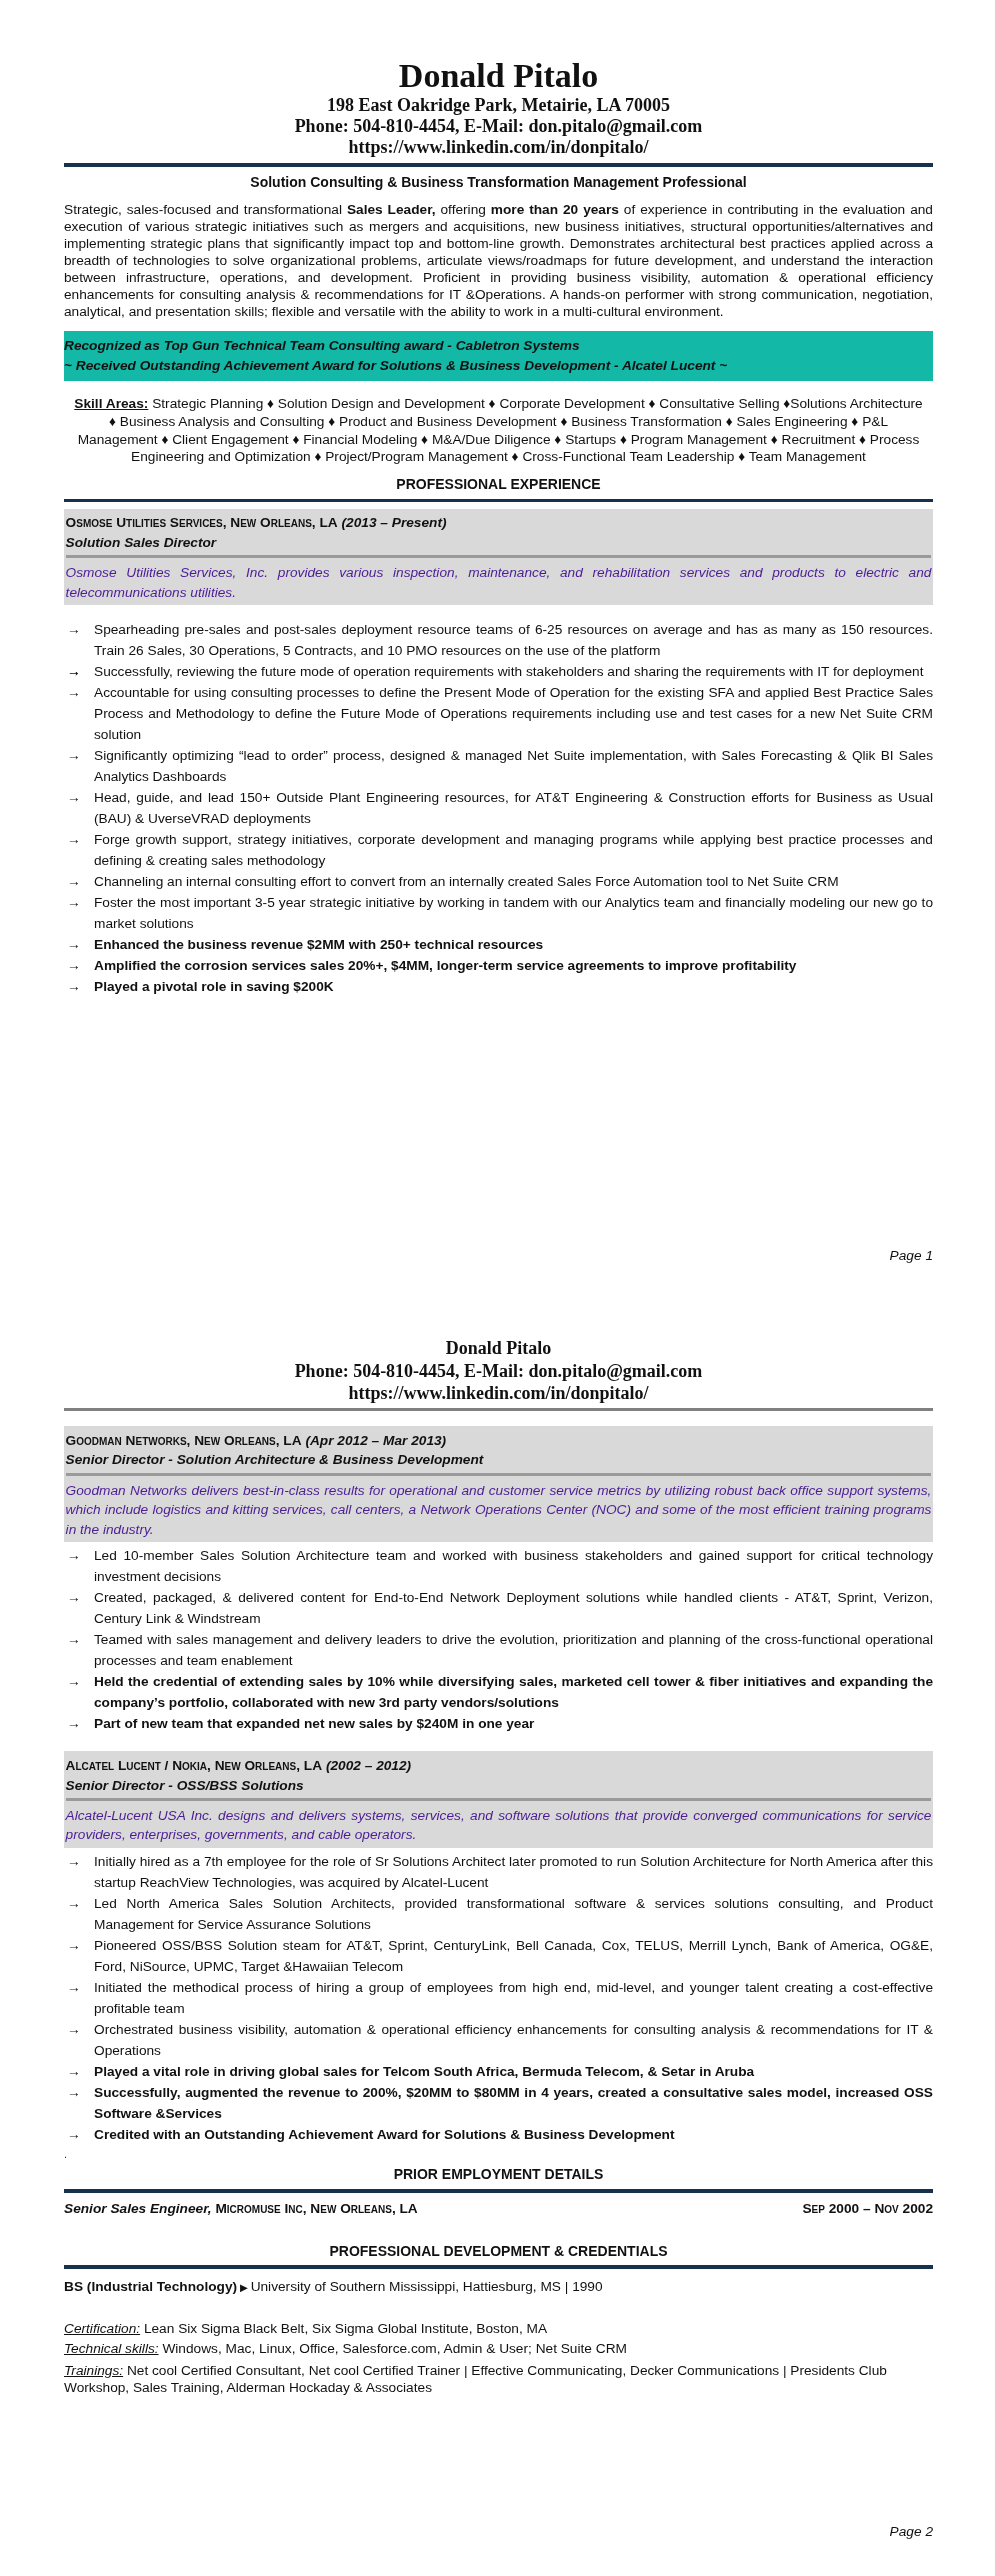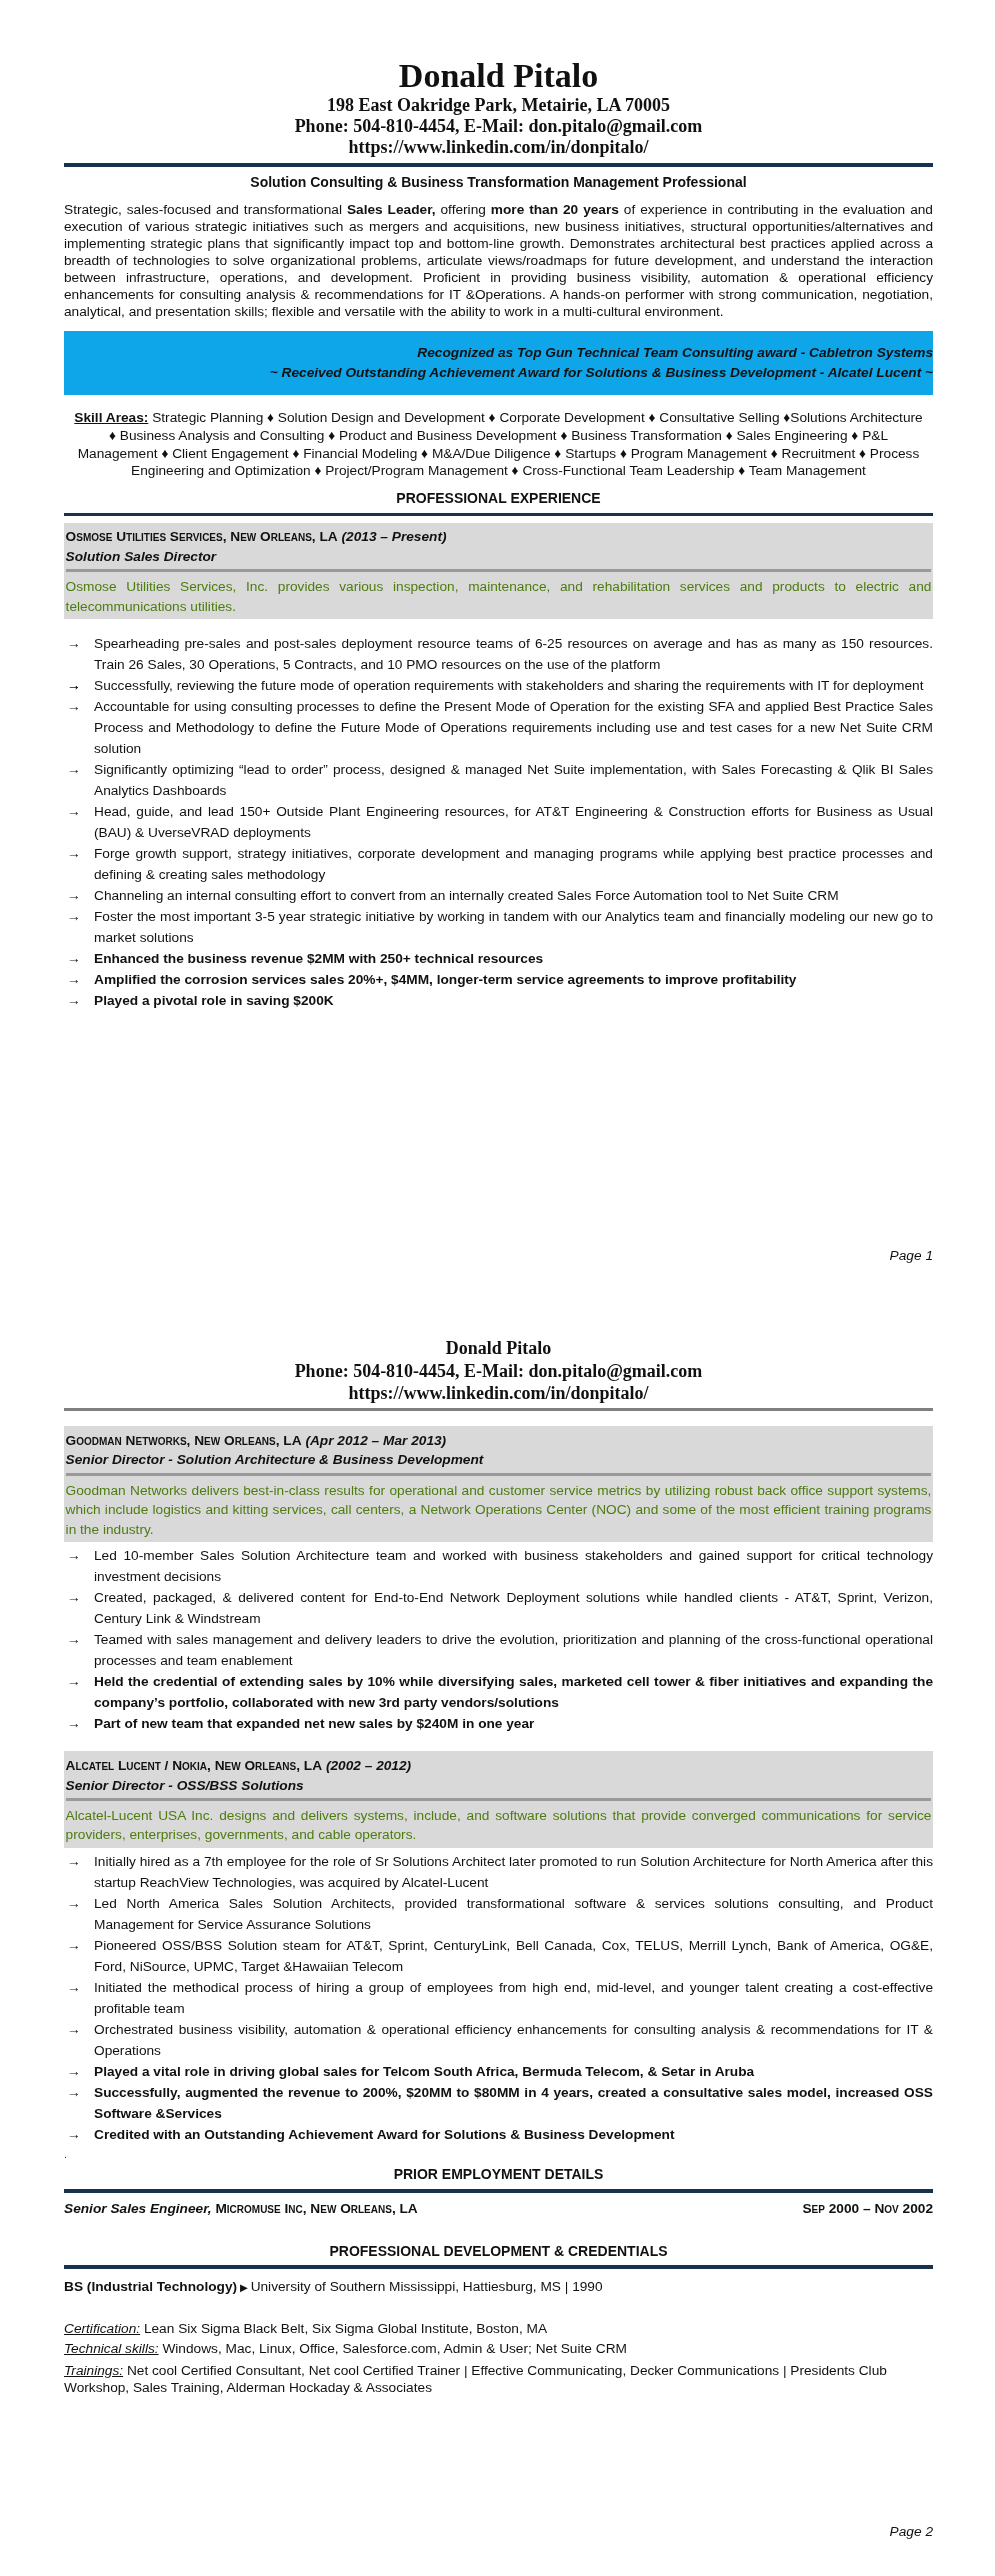--- a/index.html
+++ b/index.html
@@ -5,31 +5,31 @@
   html, body { margin: 0; padding: 0; background: #ffffff; }
   body { width: 996px; height: 2576px; position: relative; overflow: hidden; color: #111; font-family: "Liberation Sans", sans-serif; }
   .page { position: absolute; left: 64px; width: 869px; }
   .serif { font-family: "Liberation Serif", serif; font-weight: bold; text-align: center; }
   .name1 { font-size: 34px; line-height: 39px; }
   .contact1 { font-size: 18px; line-height: 21px; }
   .rule-navy { height: 3.9px; background: #17324d; }
   .rule-gray { height: 2.3px; background: #808080; }
   .headline { font-weight: bold; font-size: 14px; text-align: center; line-height: 23.4px; margin-top: 4.7px; }
   .summary { font-size: 13.7px; line-height: 17px; text-align: justify; margin-top: 6.2px; }
-  .awards { background: #0ea5e9; margin-top: 11px; padding: 12px 0; text-align: right; font-weight: bold; font-style: italic; font-size: 13.7px; line-height: 20.3px; }
+  .awards { background: #14b8a6; margin-top: 11px; padding: 5px 0; text-align: left; font-weight: bold; font-style: italic; font-size: 13.7px; line-height: 20.3px; }
   .skills { text-align: center; font-size: 13.7px; line-height: 17.6px; margin-top: 14px; padding: 0 7.8px; }
   .skills .lbl { font-weight: bold; text-decoration: underline; }
   .sec-title { text-align: center; font-weight: bold; font-size: 14px; line-height: 19px; margin-top: 9px; }
   .sec-title + .rule-navy { margin-top: 4.7px; }
   .jobhead { background: #d9d9d9; padding: 4.7px 1.6px 3.1px 1.6px; margin-top: 6.2px; font-size: 13.7px; line-height: 19.5px; }
   .company { font-weight: bold; font-variant: small-caps; }
   .dates { font-weight: bold; font-style: italic; }
   .role { font-weight: bold; font-style: italic; }
   .jobhead .rule-gray { margin: 3.1px 0 4.7px 0; height: 3.1px; background: #9a9a9a; }
-  .jobdesc { text-align: justify; color: #4d7c0f; }
+  .jobdesc { font-style: italic; text-align: justify; color: #4c1d95; }
   ul.bul { list-style: none; margin: 7.8px 0 0 0; padding: 0; font-size: 13.7px; line-height: 21px; }
   ul.bul li { position: relative; padding-left: 30px; text-align: justify; }
   ul.bul li.b { font-weight: bold; }
   ul.bul li .arrow { position: absolute; left: 3.1px; top: 0; font-weight: normal; }
   .pagenum { text-align: right; font-style: italic; font-size: 13.7px; }
   .prior-row { display: flex; justify-content: space-between; font-size: 13.7px; line-height: 22px; }
   .prior-row .t { font-weight: bold; font-style: italic; }
   .prior-row .c { font-weight: bold; font-variant: small-caps; }
   .prior-row .d { font-weight: bold; font-variant: small-caps; }
   .cred { font-size: 13.7px; line-height: 20.3px; }
@@ -104,21 +104,21 @@
     <li><span class="arrow">→</span><span>Created, packaged, &amp; delivered content for End-to-End Network Deployment solutions while handled clients - AT&amp;T, Sprint, Verizon, Century Link &amp; Windstream</span></li>
     <li><span class="arrow">→</span><span>Teamed with sales management and delivery leaders to drive the evolution, prioritization  and planning of the cross-functional operational processes and team enablement</span></li>
     <li class="b"><span class="arrow">→</span><span>Held the credential of extending sales by 10% while diversifying sales, marketed cell tower &amp; fiber initiatives and expanding the company’s portfolio, collaborated with new 3rd party vendors/solutions</span></li>
     <li class="b"><span class="arrow">→</span><span>Part of new team that expanded net new sales by $240M in one year</span></li>
   </ul>
 
   <div class="jobhead" style="margin-top:17px;">
     <div><span class="company">Alcatel Lucent / Nokia, New Orleans, LA</span> <span class="dates">(2002 – 2012)</span></div>
     <div class="role">Senior Director - OSS/BSS Solutions</div>
     <div class="rule-gray"></div>
-    <div class="jobdesc">Alcatel-Lucent USA Inc. designs and delivers systems, include, and software solutions that provide converged communications for service providers, enterprises, governments, and cable operators.</div>
+    <div class="jobdesc">Alcatel-Lucent USA Inc. designs and delivers systems, services, and software solutions that provide converged communications for service providers, enterprises, governments, and cable operators.</div>
   </div>
 
   <ul class="bul" style="margin-top:3.1px;">
     <li><span class="arrow">→</span><span>Initially hired as a 7th employee for the role of Sr Solutions Architect later promoted to run Solution Architecture for North America after this startup ReachView Technologies, was acquired by Alcatel-Lucent</span></li>
     <li><span class="arrow">→</span><span>Led North America Sales Solution Architects, provided transformational software &amp; services solutions consulting, and Product Management for Service Assurance Solutions</span></li>
     <li><span class="arrow">→</span><span>Pioneered OSS/BSS Solution steam for AT&amp;T, Sprint, CenturyLink, Bell Canada, Cox, TELUS, Merrill Lynch, Bank of America, OG&amp;E, Ford, NiSource, UPMC, Target &amp;Hawaiian Telecom</span></li>
     <li><span class="arrow">→</span><span>Initiated the methodical process of hiring a group of employees from high end, mid-level, and younger talent creating a cost-effective profitable team</span></li>
     <li><span class="arrow">→</span><span>Orchestrated business visibility, automation &amp; operational efficiency enhancements for consulting analysis &amp; recommendations for IT &amp; Operations</span></li>
     <li class="b"><span class="arrow">→</span><span>Played a vital role in driving global sales for Telcom South Africa, Bermuda Telecom, &amp; Setar in Aruba</span></li>
     <li class="b"><span class="arrow">→</span><span>Successfully, augmented the revenue to 200%, $20MM to $80MM in 4 years, created a consultative sales model, increased OSS Software &amp;Services</span></li>

